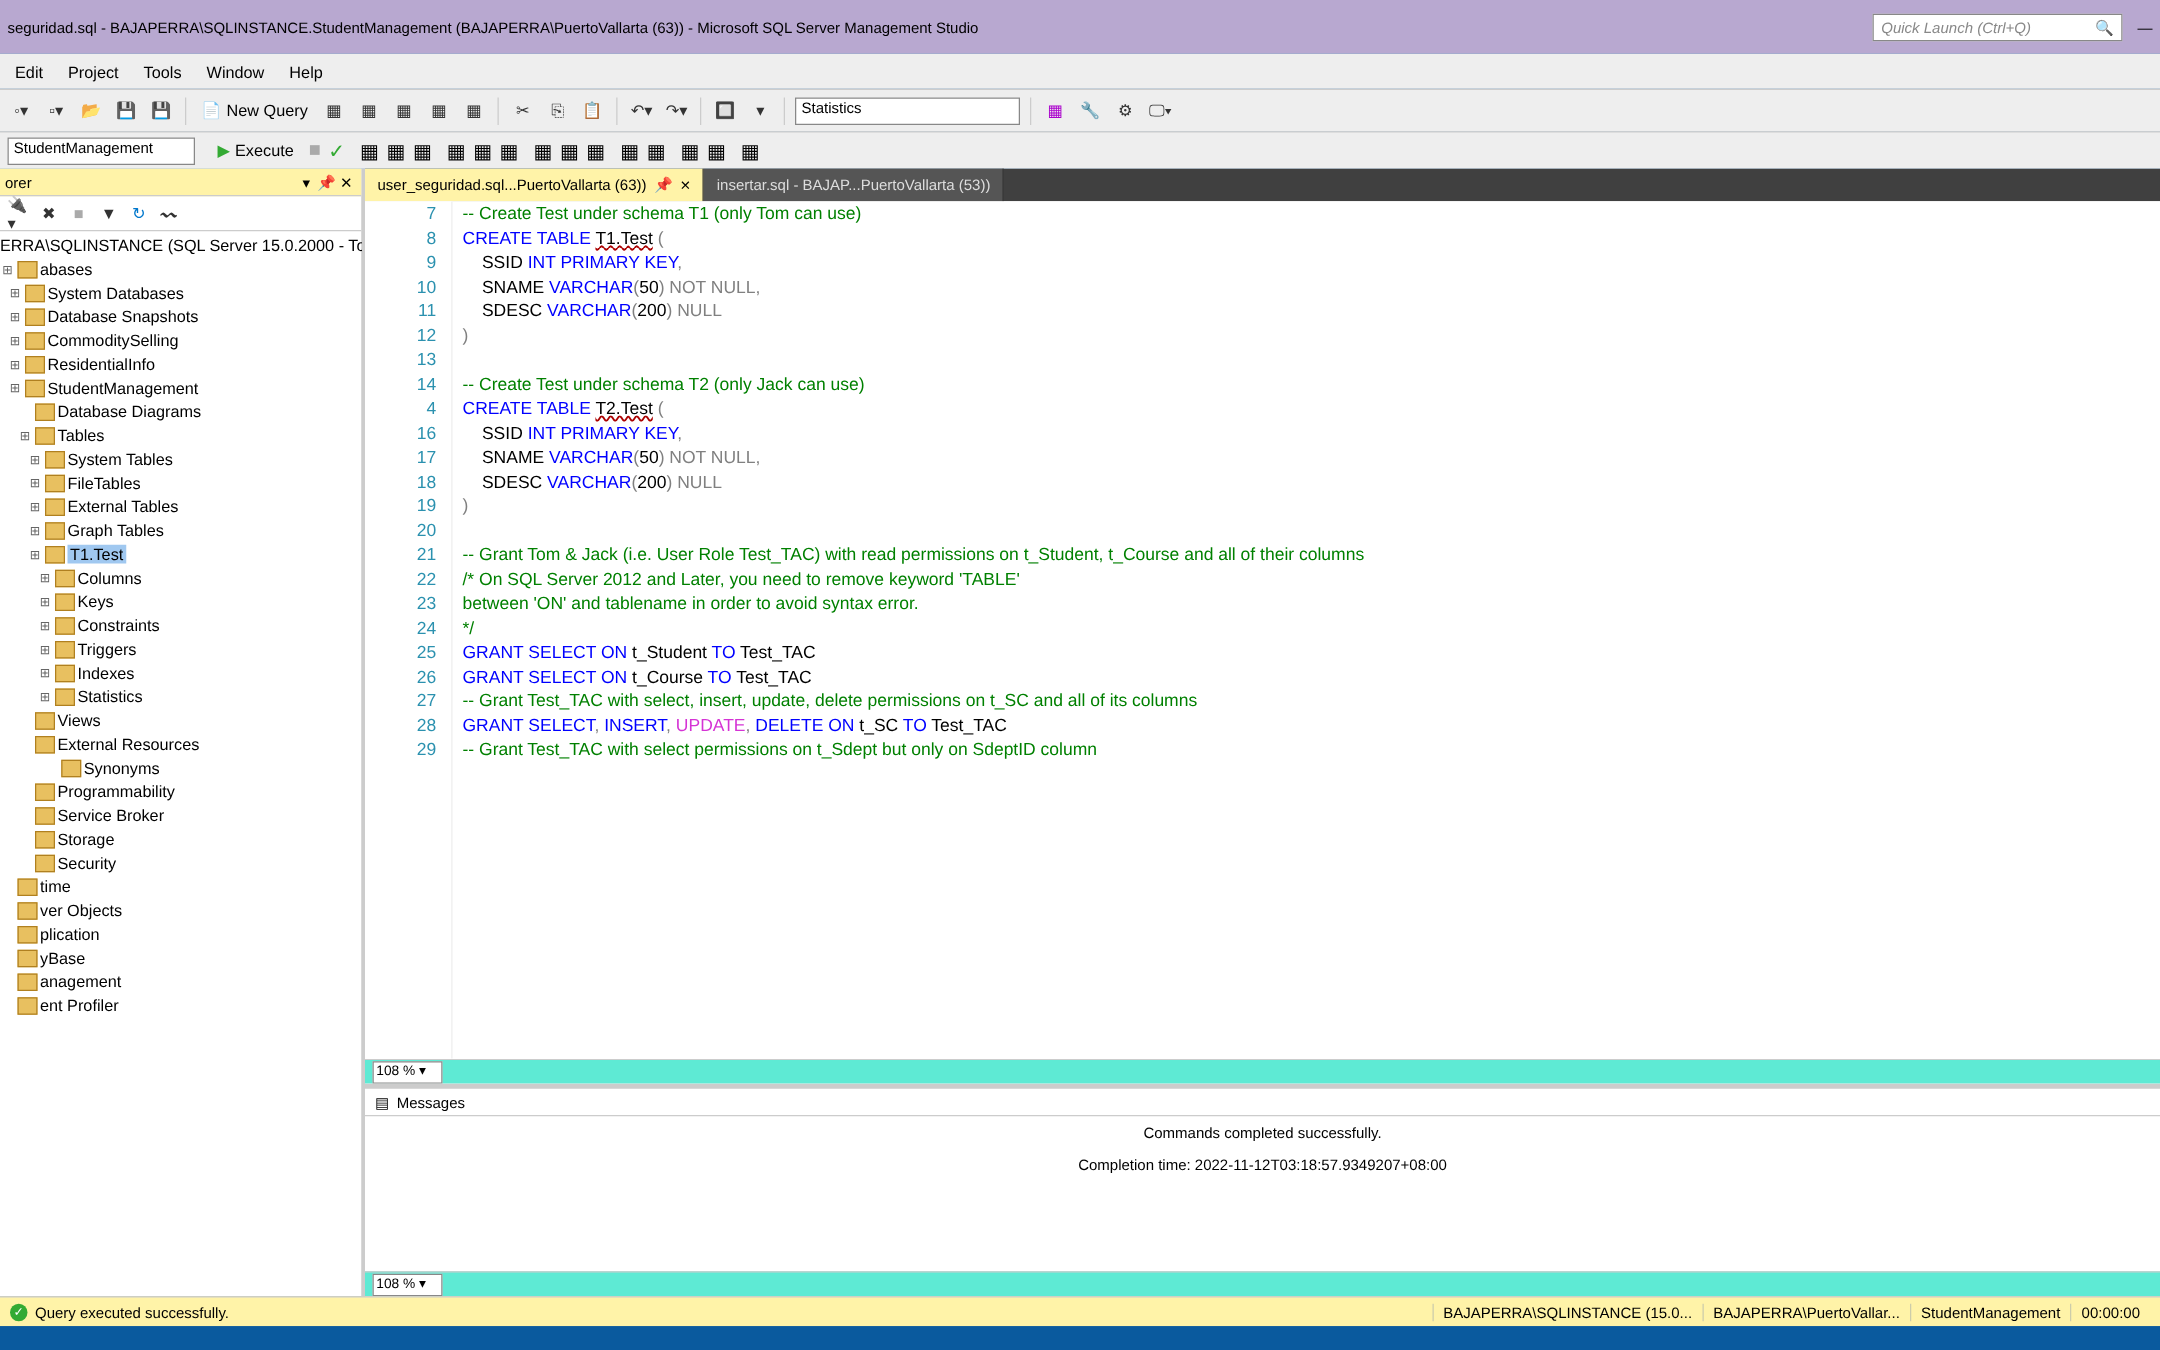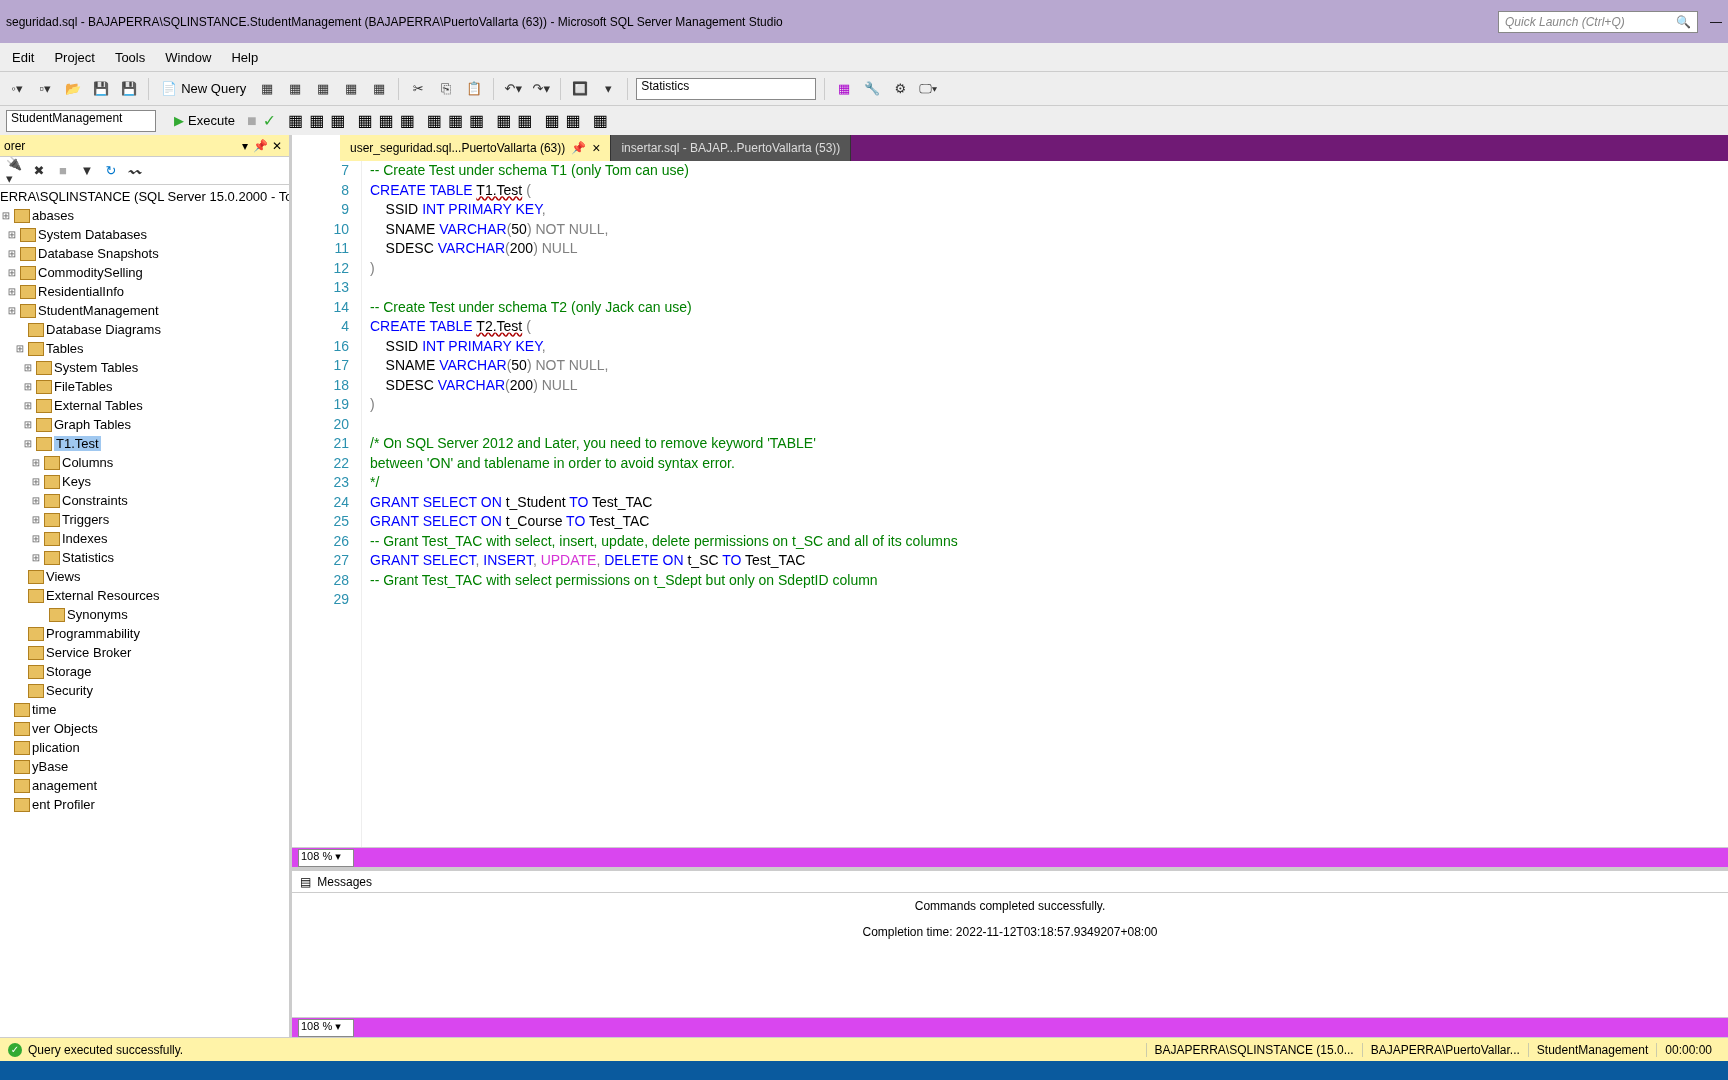--- a/index.html
+++ b/index.html
@@ -25,35 +25,35 @@
 .explorer-header .spacer { flex: 1; }
 .explorer-header .hdr-btn { width: 16px; text-align: center; cursor: pointer; }
 .explorer-toolbar { height: 28px; display: flex; align-items: center; gap: 6px; padding: 0 6px; border-bottom: 1px solid #ccc; }
 .explorer-toolbar .et-btn { width: 18px; height: 18px; display: flex; align-items: center; justify-content: center; color: #333; cursor: pointer; font-size: 13px; }
 .tree { flex: 1; overflow: auto; font-size: 13px; padding: 2px 0; }
 .tree-item { display: flex; align-items: center; height: 19px; padding-left: 0; white-space: nowrap; cursor: pointer; }
 .tree-item .expander { width: 12px; text-align: center; color: #666; font-size: 10px; }
 .tree-item .icon { width: 16px; height: 14px; margin: 0 2px; background: #e8c060; border: 1px solid #b08020; }
 .tree-item.highlighted .label { background: #a0c8f0; padding: 0 2px; }
 .editor-area { flex: 1; display: flex; flex-direction: column; background: #fff; }
-.tabs { height: 26px; background: #701a75; display: flex; align-items: flex-end; margin-left: 48px; }
+.tabs { height: 26px; background: #404040; display: flex; align-items: flex-end; }
 .tab { height: 26px; display: flex; align-items: center; padding: 0 10px; font-size: 12px; color: #ddd; background: #555; border-right: 1px solid #333; cursor: pointer; gap: 6px; }
 .tab.active { background: #fff3a8; color: #000; }
 .tab .close { font-size: 14px; cursor: pointer; }
 .code-editor { flex: 1; display: flex; overflow: hidden; background: #fff; font-family: Consolas, monospace; font-size: 14px; }
 .gutter { width: 70px; background: #fff; text-align: right; padding-right: 12px; color: #2b91af; border-right: 1px solid #eee; }
 .gutter div { height: 19.5px; line-height: 19.5px; }
 .code { flex: 1; padding-left: 8px; overflow: hidden; }
 .code div { height: 19.5px; line-height: 19.5px; white-space: pre; }
 .kw { color: #0000ff; }
 .com { color: #008000; }
 .ident { color: #000; }
 .gray { color: #808080; }
 .wavy { text-decoration: underline wavy #a00; }
-.zoom-bar { height: 20px; background: #d946ef; border-top: 1px solid #ccc; display: flex; align-items: center; font-size: 12px; padding: 0 6px; }
+.zoom-bar { height: 20px; background: #5eead4; border-top: 1px solid #ccc; display: flex; align-items: center; font-size: 12px; padding: 0 6px; }
 .zoom-select { width: 56px; height: 18px; border: 1px solid #888; background: #fff; padding: 0 2px; font-size: 11px; }
 .messages { height: 170px; border-top: 4px solid #ccc; background: #fff; display: flex; flex-direction: column; }
 .messages-tab { height: 22px; border-bottom: 1px solid #ccc; display: flex; align-items: center; padding: 0 8px; font-size: 12px; gap: 6px; }
 .messages-body { flex: 1; padding: 6px 20px; font-family: Consolas, monospace; font-size: 12px; color: #000; text-align: center; }
 .bottom-area { height: 56px; display: flex; flex-direction: column; }
 .status-bar { height: 24px; background: #fff3a8; display: flex; align-items: center; padding: 0 8px; font-size: 12px; border-top: 1px solid #ccc; }
 .status-bar .ok-icon { width: 14px; height: 14px; border-radius: 50%; background: #3a3; color: #fff; display: flex; align-items: center; justify-content: center; font-size: 10px; margin-right: 6px; }
 .status-bar .spacer { flex: 1; }
 .status-bar .cell { padding: 0 8px; border-left: 1px solid #cca; }
 .taskbar { height: 32px; background: #0a5a9e; }
@@ -379,20 +379,21 @@
           <div><span class="ident">    SDESC </span><span class="kw">VARCHAR</span><span class="gray">(</span><span class="ident">200</span><span class="gray">)</span><span class="ident"> </span><span class="gray">NULL</span></div>
           <div><span class="gray">)</span></div>
           <div><span class="ident"></span></div>
           <div><span class="com">-- Create Test under schema T2 (only Jack can use)</span></div>
           <div><span class="kw">CREATE</span><span class="ident"> </span><span class="kw">TABLE</span><span class="ident"> </span><span class="ident wavy">T2.Test</span><span class="ident"> </span><span class="gray">(</span></div>
           <div><span class="ident">    SSID </span><span class="kw">INT</span><span class="ident"> </span><span class="kw">PRIMARY</span><span class="ident"> </span><span class="kw">KEY</span><span class="gray">,</span></div>
           <div><span class="ident">    SNAME </span><span class="kw">VARCHAR</span><span class="gray">(</span><span class="ident">50</span><span class="gray">)</span><span class="ident"> </span><span class="gray">NOT NULL</span><span class="gray">,</span></div>
           <div><span class="ident">    SDESC </span><span class="kw">VARCHAR</span><span class="gray">(</span><span class="ident">200</span><span class="gray">)</span><span class="ident"> </span><span class="gray">NULL</span></div>
           <div><span class="gray">)</span></div>
           <div><span class="ident"></span></div>
+          <div><span class="com">-- Grant Tom &amp; Jack (i.e. User Role Test_TAC) with read permissions on t_Student, t_Course and all of their columns</span></div>
           <div><span class="com">/* On SQL Server 2012 and Later, you need to remove keyword 'TABLE'</span></div>
           <div><span class="com">between 'ON' and tablename in order to avoid syntax error.</span></div>
           <div><span class="com">*/</span></div>
           <div><span class="kw">GRANT</span><span class="ident"> </span><span class="kw">SELECT</span><span class="ident"> </span><span class="kw">ON</span><span class="ident"> t_Student </span><span class="kw">TO</span><span class="ident"> Test_TAC</span></div>
           <div><span class="kw">GRANT</span><span class="ident"> </span><span class="kw">SELECT</span><span class="ident"> </span><span class="kw">ON</span><span class="ident"> t_Course </span><span class="kw">TO</span><span class="ident"> Test_TAC</span></div>
           <div><span class="com">-- Grant Test_TAC with select, insert, update, delete permissions on t_SC and all of its columns</span></div>
           <div><span class="kw">GRANT</span><span class="ident"> </span><span class="kw">SELECT</span><span class="gray">,</span><span class="ident"> </span><span class="kw">INSERT</span><span class="gray">,</span><span class="ident"> </span><span style="color:#d533d5">UPDATE</span><span class="gray">,</span><span class="ident"> </span><span class="kw">DELETE</span><span class="ident"> </span><span class="kw">ON</span><span class="ident"> t_SC </span><span class="kw">TO</span><span class="ident"> Test_TAC</span></div>
           <div><span class="com">-- Grant Test_TAC with select permissions on t_Sdept but only on SdeptID column</span></div>
         </div>
     </div>

